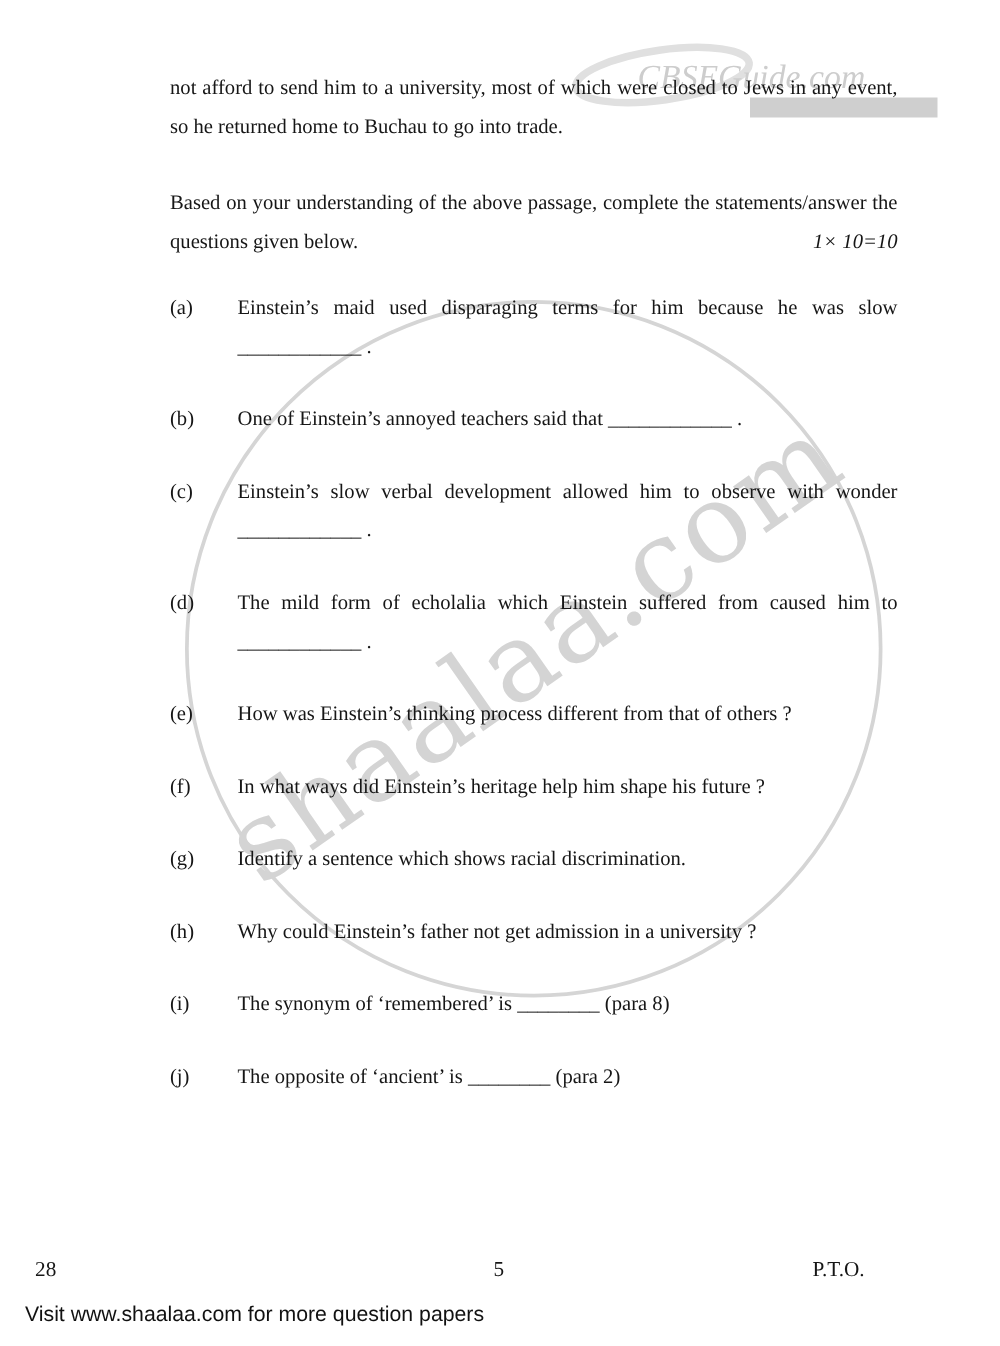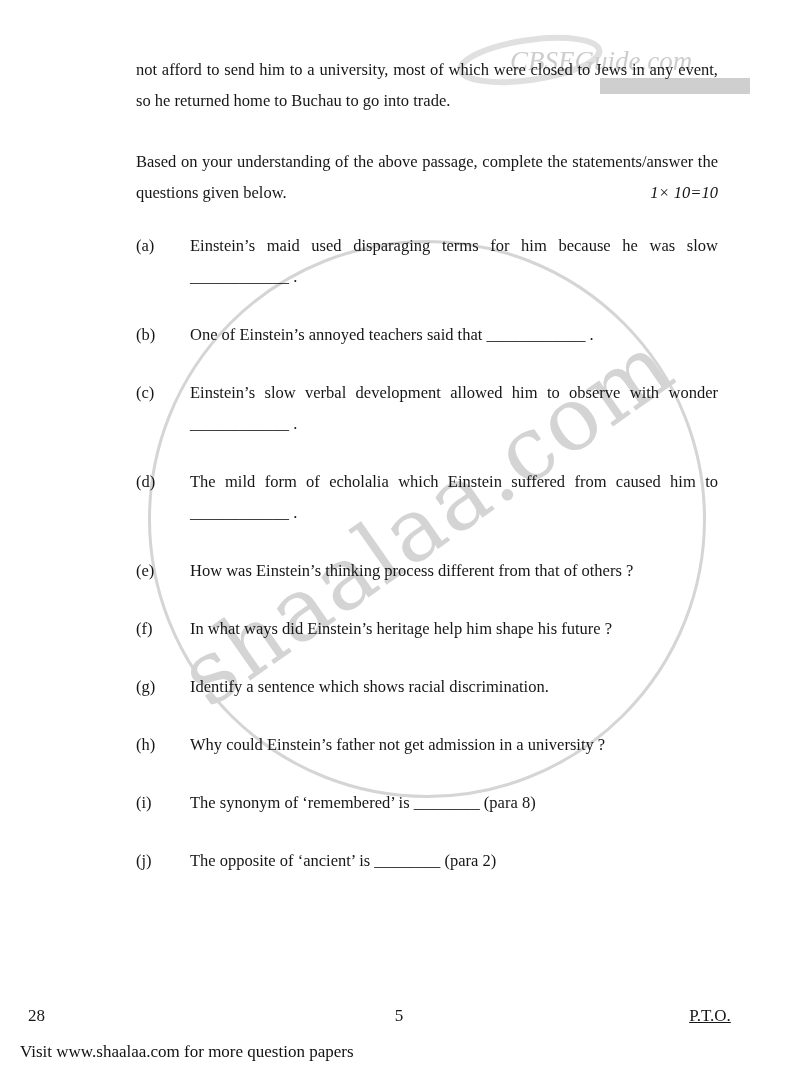--- a/index.html
+++ b/index.html
@@ -81,27 +81,27 @@
     position: absolute;
     left: 8px; right: 0; top: 1006px;
     z-index: 1;
     display: flex;
     align-items: baseline;
     padding: 0 30px 0 20px;
     font-size: 17px;
   }
   .footer-left { width: 120px; }
   .footer-center { flex: 1; text-align: center; }
-  .footer-right { width: 120px; text-align: center; text-decoration: underline; }
+  .footer-right { width: 120px; text-align: left; }
 
   .bottom-bar {
     position: absolute;
     left: 20px; top: 1042px;
     z-index: 1;
-    font-family: Liberation Serif, serif;
+    font-family: Liberation Sans, sans-serif;
     font-size: 17px;
     color: #111;
   }
 </style>
 </head>
 <body>
 
 <div class="page">
 
   <div class="wm-circle">

